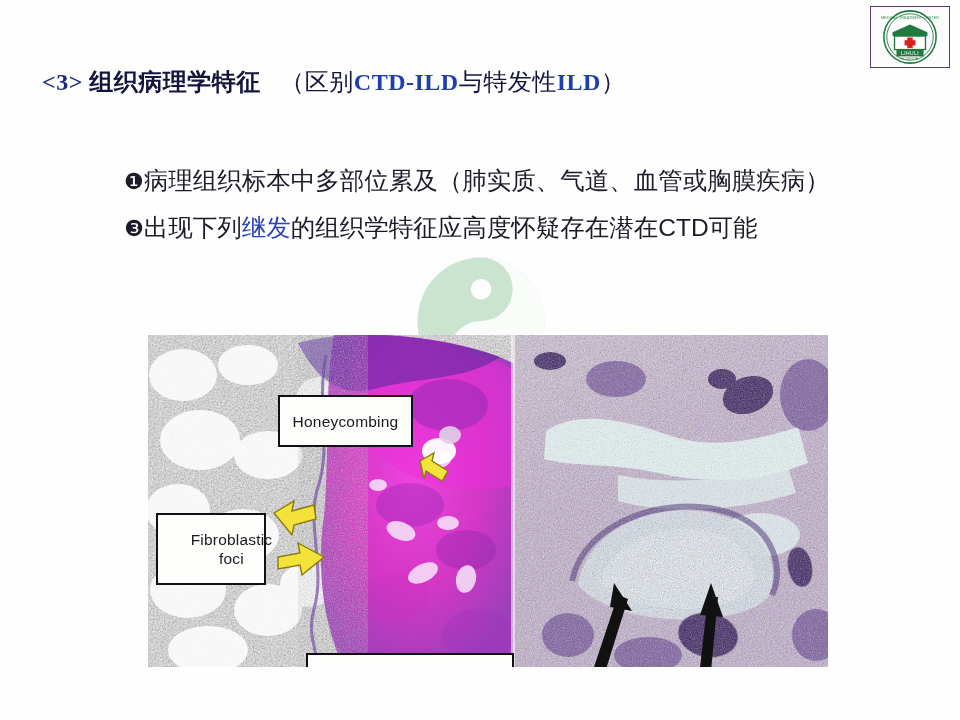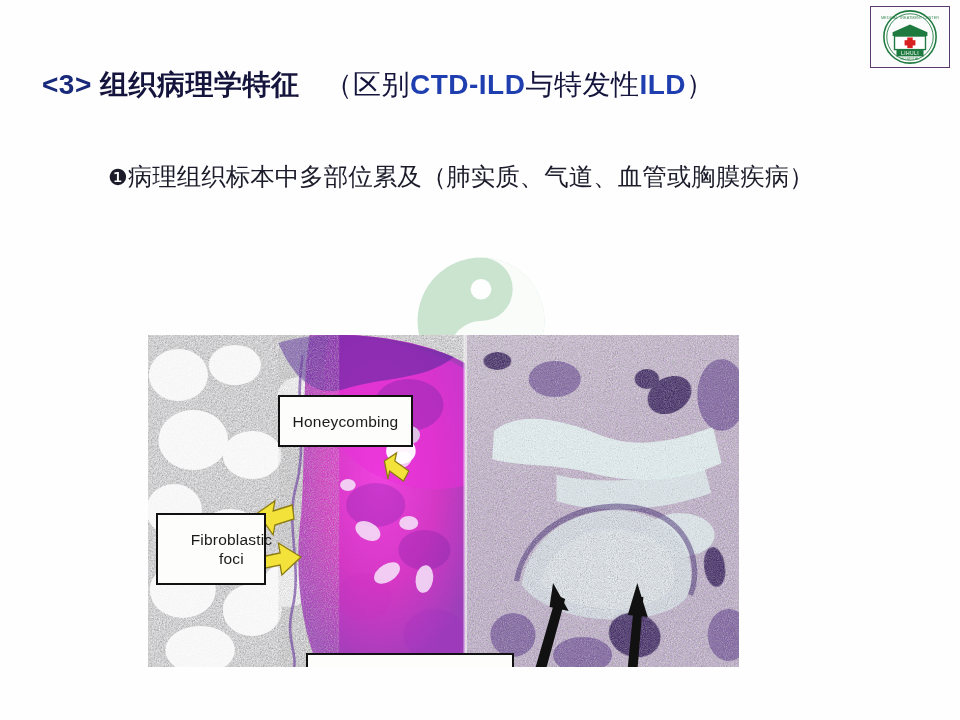--- a/index.html
+++ b/index.html
@@ -18,48 +18,49 @@
   #logo-box{
     position:absolute;left:870px;top:6px;width:80px;height:62px;
     border:1px solid #5a3a6e;background:#fdfdfd;box-sizing:border-box;
     overflow:hidden;
   }
   #logo-svg{display:block;width:100%;height:100%;}
 
   
   #title{
     position:absolute;left:42px;top:66px;
-    font-size:28px;font-weight:bold;letter-spacing:.5px;
+    font-size:24px;font-weight:bold;letter-spacing:.5px;
     white-space:nowrap;
+    font-family:Liberation Serif, serif;
   }
   .t-num{color:#1a2a7a;}
   .t-cn{color:#14143c;}
   .t-paren{color:#14143c;font-weight:normal;}
   .t-blue{color:#1f3fb0;}
 
   
   #body-text{
-    position:absolute;left:108px;top:158px;width:810px;
-    color:#1b1b2a;font-size:24.5px;line-height:38px;
+    position:absolute;left:124px;top:158px;width:810px;
+    color:#1b1b2a;font-size:24.5px;line-height:46px;
   }
   .bullet-line{white-space:nowrap;}
   .marker{font-size:22px;letter-spacing:0;}
   .blue{color:#2a43b8;}
   .sub-line{margin-left:30px;white-space:nowrap;}
   .ul{text-decoration:underline;text-underline-offset:3px;}
 
   
   #watermark{
     position:absolute;left:412px;top:252px;width:138px;height:138px;
     opacity:.45;pointer-events:none;
   }
 
   
   #micrograph{
-    position:absolute;left:148px;top:335px;width:591px;height:332px;
+    position:absolute;left:148px;top:335px;width:680px;height:332px;
     overflow:hidden;background:#c2410c;
   }
   #micro-svg{position:absolute;inset:0;width:100%;height:100%;}
 
   .lbl{
     position:absolute;background:#fdfdfb;border:2px solid #111;
     color:#1a1a1a;display:flex;align-items:center;justify-content:center;
     font-size:15.5px;line-height:19px;text-align:center;
     box-sizing:border-box;letter-spacing:.2px;
   }
@@ -96,20 +97,23 @@
     <span class="t-num">&lt;3&gt;</span><span class="t-cn">&nbsp;</span><span class="t-cn">组织病理学特征</span><span class="t-cn">&nbsp;&nbsp;&nbsp;</span><span class="t-paren">（</span><span class="t-paren">区别</span><span class="t-blue">CTD-ILD</span><span class="t-paren">与特发性</span><span class="t-blue">ILD</span><span class="t-paren">）</span>
   </div>
 
   <div id="body-text">
 
     <div class="bullet-line">
       <span class="marker">❶</span><span>病理组织标本中多部位累及（肺实质、气道、血管或胸膜疾病）</span>
     </div>
 
 
+    <div class="bullet-line">
+      <span class="marker">❸</span><span>出现下列</span><span class="blue">继发</span><span>的组织学特征应高度怀疑存在潜在CTD可能</span>
+    </div>
 
   </div>
 
   <svg id="watermark" viewBox="0 0 100 100">
     <path d="M50 4 a46 46 0 1 1 -0.1 0 Z M50 14 a36 36 0 1 0 0.1 0 Z" fill="none"></path>
     <circle cx="50" cy="50" r="46" fill="#8cc59a"></circle>
     <path d="M50 4 A46 46 0 0 1 50 96 A23 23 0 0 1 50 50 A23 23 0 0 0 50 4 Z" fill="#ffffff" opacity=".92"></path>
     <circle cx="50" cy="27" r="7.5" fill="#ffffff"></circle>
     <circle cx="50" cy="73" r="7.5" fill="#8cc59a"></circle>
   </svg>

